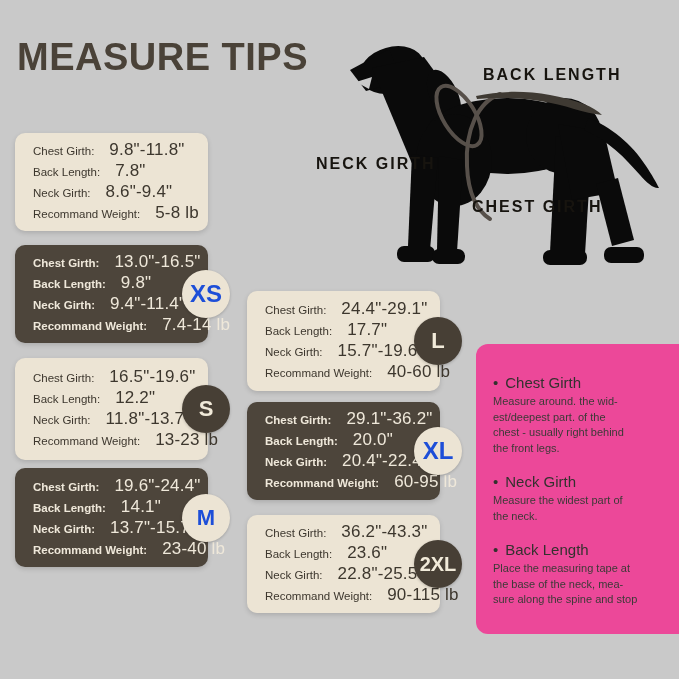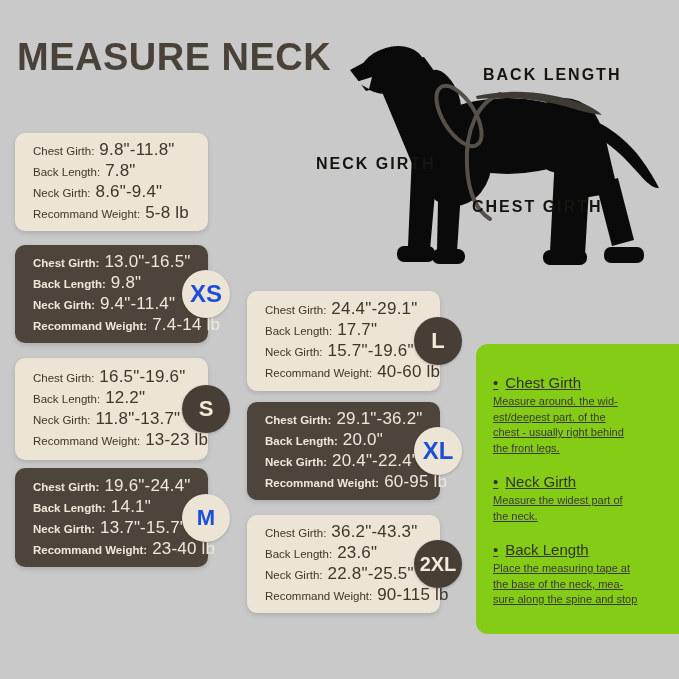--- a/index.html
+++ b/index.html
@@ -22,50 +22,49 @@
   }
   
   .card{
     position:absolute;width:193px;border-radius:10px;
     display:flex;align-items:center;
     box-shadow:0 2px 5px rgba(0,0,0,.15);
   }
   .card.light{background:#ece4d4;color:#3d372e;}
   .card.dark{background:#4d453b;color:#efe8da;}
   .rows{display:flex;flex-direction:column;gap:2px;padding-left:18px;}
-  .row{display:flex;align-items:baseline;gap:5px;white-space:nowrap;line-height:17px;}
+  .row{display:flex;align-items:baseline;gap:15px;white-space:nowrap;line-height:17px;}
   .lbl{font-size:11.5px;}
   .card.dark .lbl{font-weight:700;}
   .val{font-size:17px;letter-spacing:.2px;}
   .badge{
     position:absolute;right:-22px;top:50%;transform:translateY(-50%);
     width:48px;height:48px;border-radius:50%;
     display:flex;align-items:center;justify-content:center;
     font-weight:700;box-shadow:0 1px 3px rgba(0,0,0,.2);
   }
   .card.light .badge{background:#473f35;color:#f1ead9;}
   .card.dark .badge{background:#ece4d4;color:#1d4ed8;}
   
   .tips{
     left:476px;top:344px;width:203px;height:290px;
-    background:#84cc16;border-radius:12px 0 0 12px;
+    background:#ec4899;border-radius:12px 0 0 12px;
     padding:30px 8px 0 17px;box-sizing:border-box;
     color:#3a3834;
-    text-decoration:underline;
   }
   .tip{margin-bottom:17px;}
   .tip-title{font-size:15px;margin-bottom:3px;color:#33312e;}
   .tip-title .bullet{margin-right:7px;}
   .tip-line{font-size:11px;line-height:15.5px;color:#3c3a37;}
   svg{display:block;}
 </style>
 </head>
 <body>
 
-<div class="abs title">MEASURE NECK</div>
+<div class="abs title">MEASURE TIPS</div>
 
 <svg class="abs" style="left:342px;top:36px;" width="330" height="240" viewBox="0 0 330 240">
   <g fill="#0a0a0a">
     <ellipse cx="50" cy="34" rx="33" ry="23" transform="rotate(-16 50 34)"></ellipse>
     <path d="M8,34 L47,13 L60,45 L24,55 Z"></path>
     <path d="M30,32 L82,21 L134,92 L76,142 Z"></path>
     <ellipse cx="102" cy="60" rx="14" ry="28" transform="rotate(-24 102 60)"></ellipse>
     <ellipse cx="165" cy="100" rx="82" ry="38"></ellipse>
     <circle cx="222" cy="100" r="38"></circle>
     <ellipse cx="112" cy="124" rx="38" ry="46"></ellipse>

